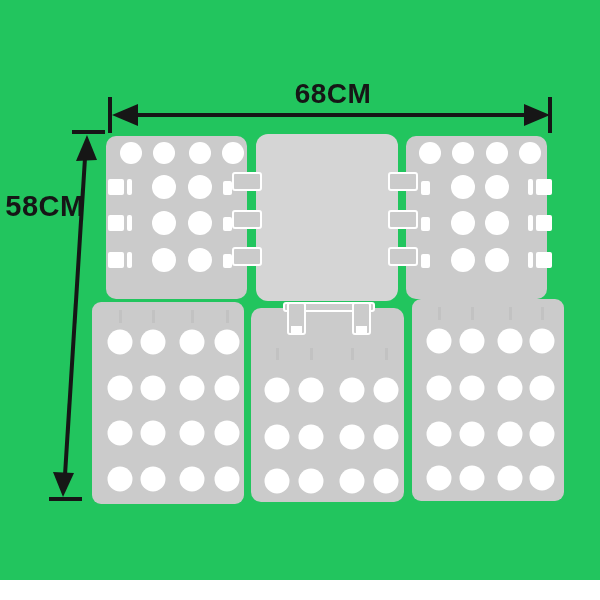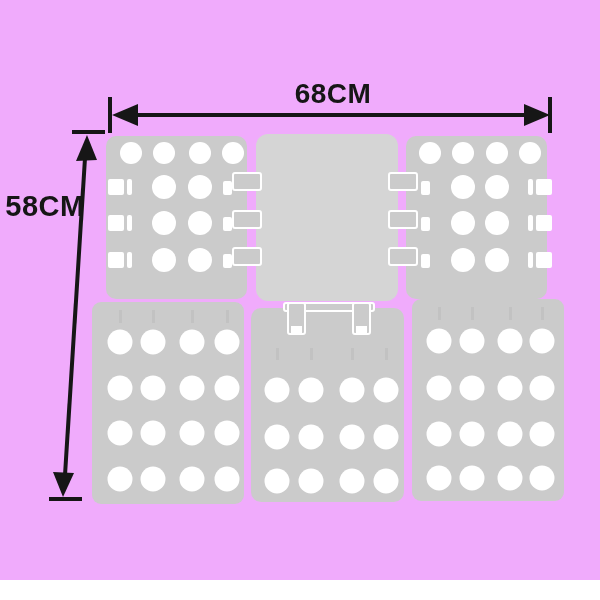--- a/index.html
+++ b/index.html
@@ -1,17 +1,17 @@
 <!DOCTYPE html>
 <html style="--dim: #161616;"><head>
 <meta charset="utf-8">
 <style>
   html,body{margin:0;padding:0;background:#fff;}
   body{width:600px;height:600px;overflow:hidden;font-family:"Liberation Sans",sans-serif;}
-  .stage{position:relative;width:600px;height:580px;background:#f0abfc;}
+  .stage{position:relative;width:600px;height:580px;background:#22c55e;}
   svg{display:block;}
   .dim-line{stroke:var(--dim,#161616);stroke-width:4;fill:none;}
   .dim-tick{fill:var(--dim,#161616);}
   .dim-arrow{fill:var(--dim,#161616);}
   text.dim-label{
     fill:var(--dim,#161616);
     font-family:"Liberation Sans",sans-serif;
     font-weight:600;
     letter-spacing:0.5px;
   }

